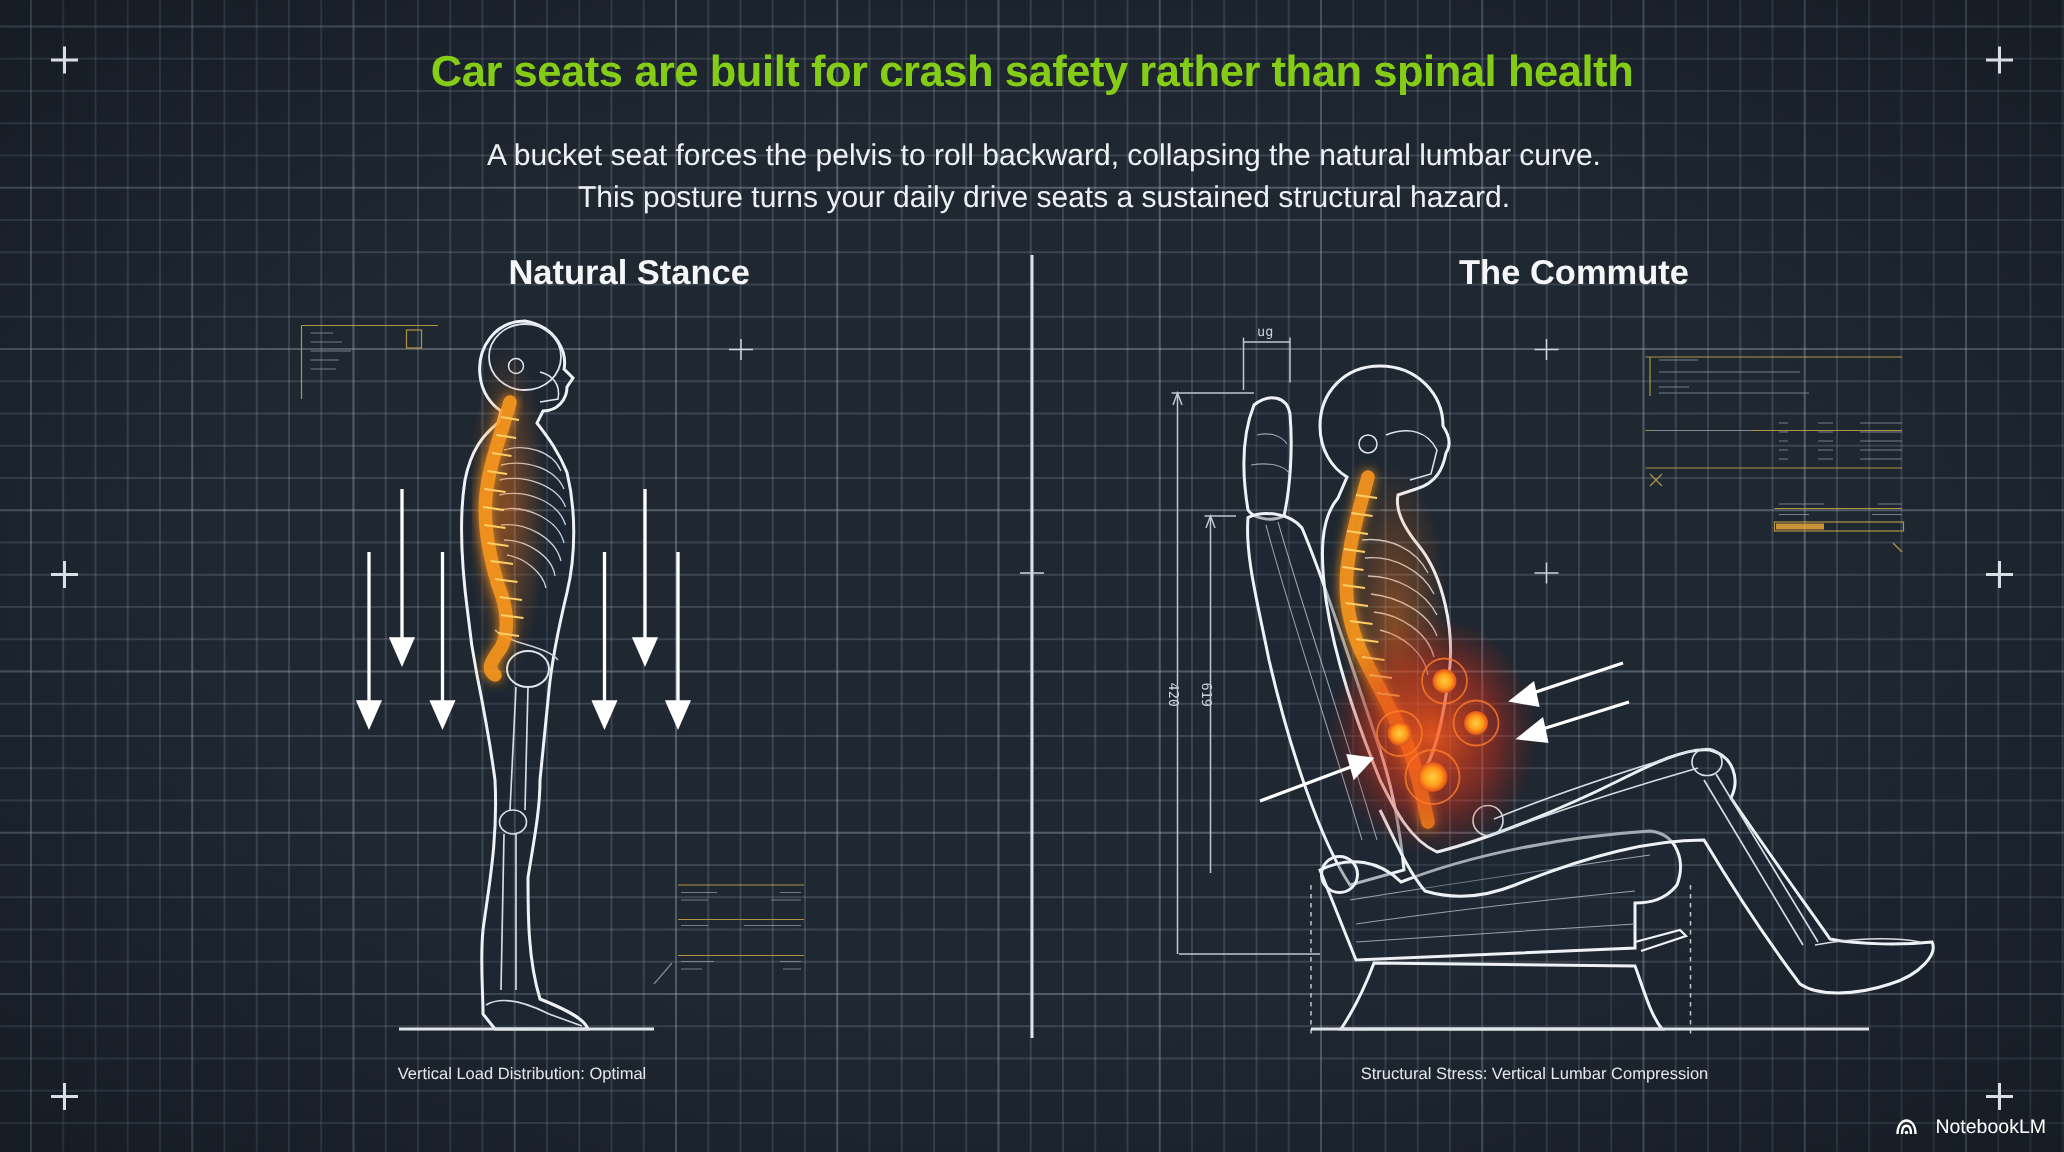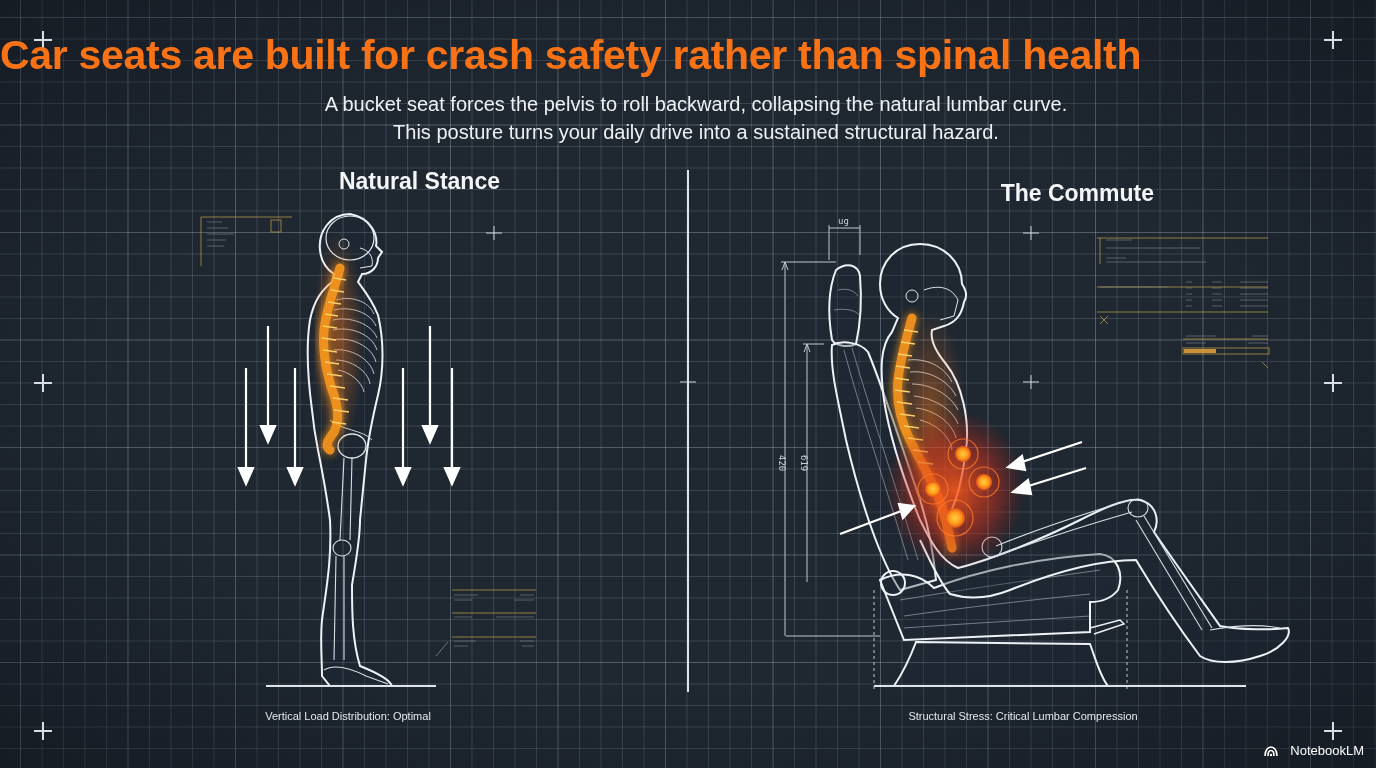--- a/index.html
+++ b/index.html
@@ -30,22 +30,22 @@
     position: absolute; inset: 0;
     background: radial-gradient(ellipse at center, rgba(0,0,0,0) 55%, rgba(10,14,20,0.45) 100%);
   }
   .cross { position: absolute; width: 18px; height: 18px; }
   .cross::before, .cross::after { content: ""; position: absolute; background: #d8dee5; }
   .cross::before { left: 8px; top: 0; width: 1.5px; height: 18px; }
   .cross::after { top: 8px; left: 0; height: 1.5px; width: 18px; }
 
   .title {
     position: absolute; left: 0; right: 0; top: 32px;
-    text-align: left; font-weight: 700; font-size: 41px; letter-spacing: -0.3px;
-    color: #f97316;
+    text-align: center; font-weight: 700; font-size: 29px; letter-spacing: -0.3px;
+    color: #84cc16;
   }
   .subtitle {
     position: absolute; left: 16px; right: 0; top: 90px;
     text-align: center; font-size: 20px; line-height: 28px; color: #eef1f4;
   }
   .panel-title {
     position: absolute; font-size: 23px; font-weight: 700; color: #f4f6f8; text-align: right; width: 300px;
   }
   .caption {
     position: absolute; font-size: 11px; color: #e4e8ec; text-align: center; width: 400px;
@@ -70,25 +70,25 @@
 <div class="cross" style="left:34px;top:31px;"></div>
 <div class="cross" style="left:1324px;top:31px;"></div>
 <div class="cross" style="left:34px;top:374px;"></div>
 <div class="cross" style="left:1324px;top:374px;"></div>
 <div class="cross" style="left:34px;top:722px;"></div>
 <div class="cross" style="left:1324px;top:722px;"></div>
 
 <div class="title">Car seats are built for crash safety rather than spinal health</div>
 <div class="subtitle">
   <div>A bucket seat forces the pelvis to roll backward, collapsing the natural lumbar curve.</div>
-  <div>This posture turns your daily drive into a sustained structural hazard.</div>
+  <div>This posture turns your daily drive seats a sustained structural hazard.</div>
 </div>
 
 <div class="panel-title" style="left:200px;top:168px;">Natural Stance</div>
-<div class="panel-title" style="left:854px;top:168px;margin-top:12px;">The Commute</div>
+<div class="panel-title" style="left:826px;top:168px;">The Commute</div>
 
 <div class="divider"></div>
 
 <svg class="fig" width="1376" height="768" viewBox="0 0 1376 768">
   <defs>
     <filter id="glow" x="-50%" y="-50%" width="200%" height="200%">
       <feGaussianBlur stdDeviation="4" result="b"></feGaussianBlur>
       <feMerge>
           <feMergeNode in="b"></feMergeNode>
           <feMergeNode in="SourceGraphic"></feMergeNode>
@@ -371,21 +371,21 @@
       <line x1="494" y1="226" x2="494" y2="240"></line>
     <line x1="1023" y1="233" x2="1039" y2="233"></line>
       <line x1="1031" y1="226" x2="1031" y2="240"></line>
     <line x1="1023" y1="382" x2="1039" y2="382"></line>
       <line x1="1031" y1="375" x2="1031" y2="389"></line>
     <line x1="680" y1="382" x2="696" y2="382"></line>
   </g>
 </svg>
 
 <div class="caption" style="left:148px;top:710px;">Vertical Load Distribution: Optimal</div>
-<div class="caption" style="left:823px;top:710px;">Structural Stress: Critical Lumbar Compression</div>
+<div class="caption" style="left:823px;top:710px;">Structural Stress: Vertical Lumbar Compression</div>
 
 <div class="logo">
   <svg width="14" height="12" viewBox="0 0 14 12">
     <path d="M1,11 C1,5 4,2 7,2 C10,2 13,5 13,11" fill="none" stroke="#ffffff" stroke-width="1.6"></path>
     <path d="M4,11 C4,7 5.5,5.5 7,5.5 C8.5,5.5 10,7 10,11" fill="none" stroke="#ffffff" stroke-width="1.6"></path>
     <circle cx="7" cy="10" r="1.2" fill="#ffffff"></circle>
   </svg>
   <span>NotebookLM</span>
 </div>
 

